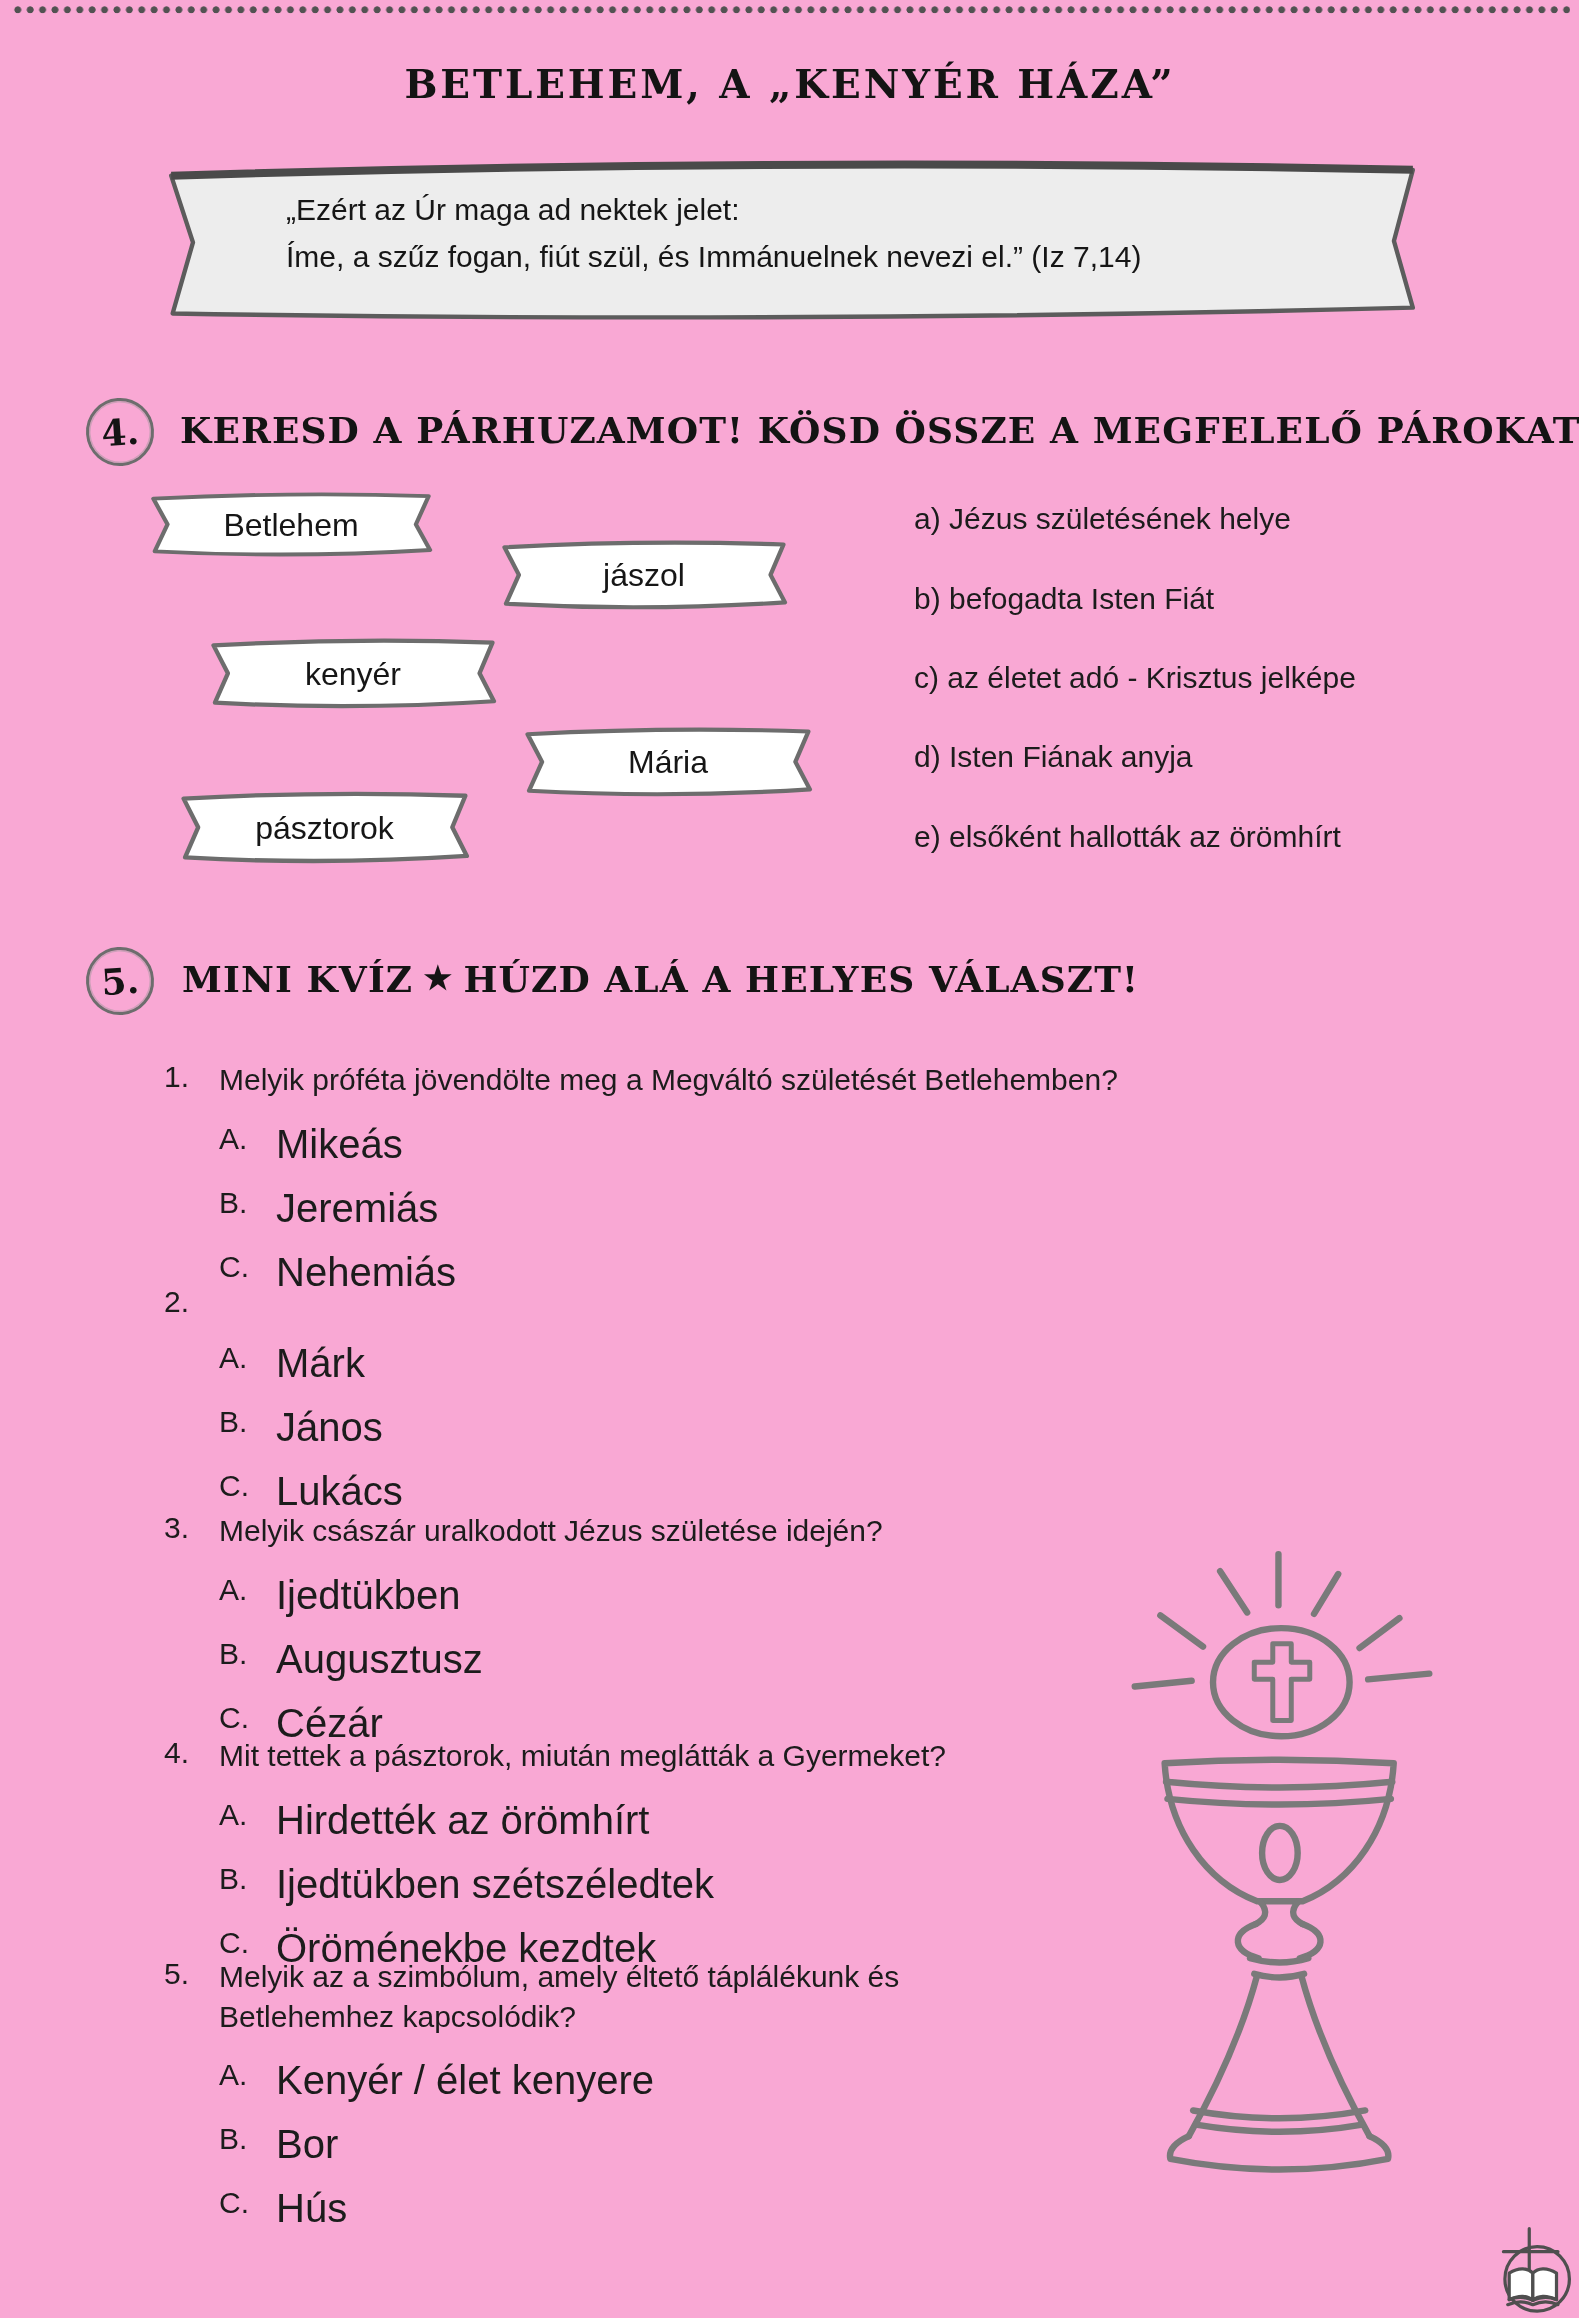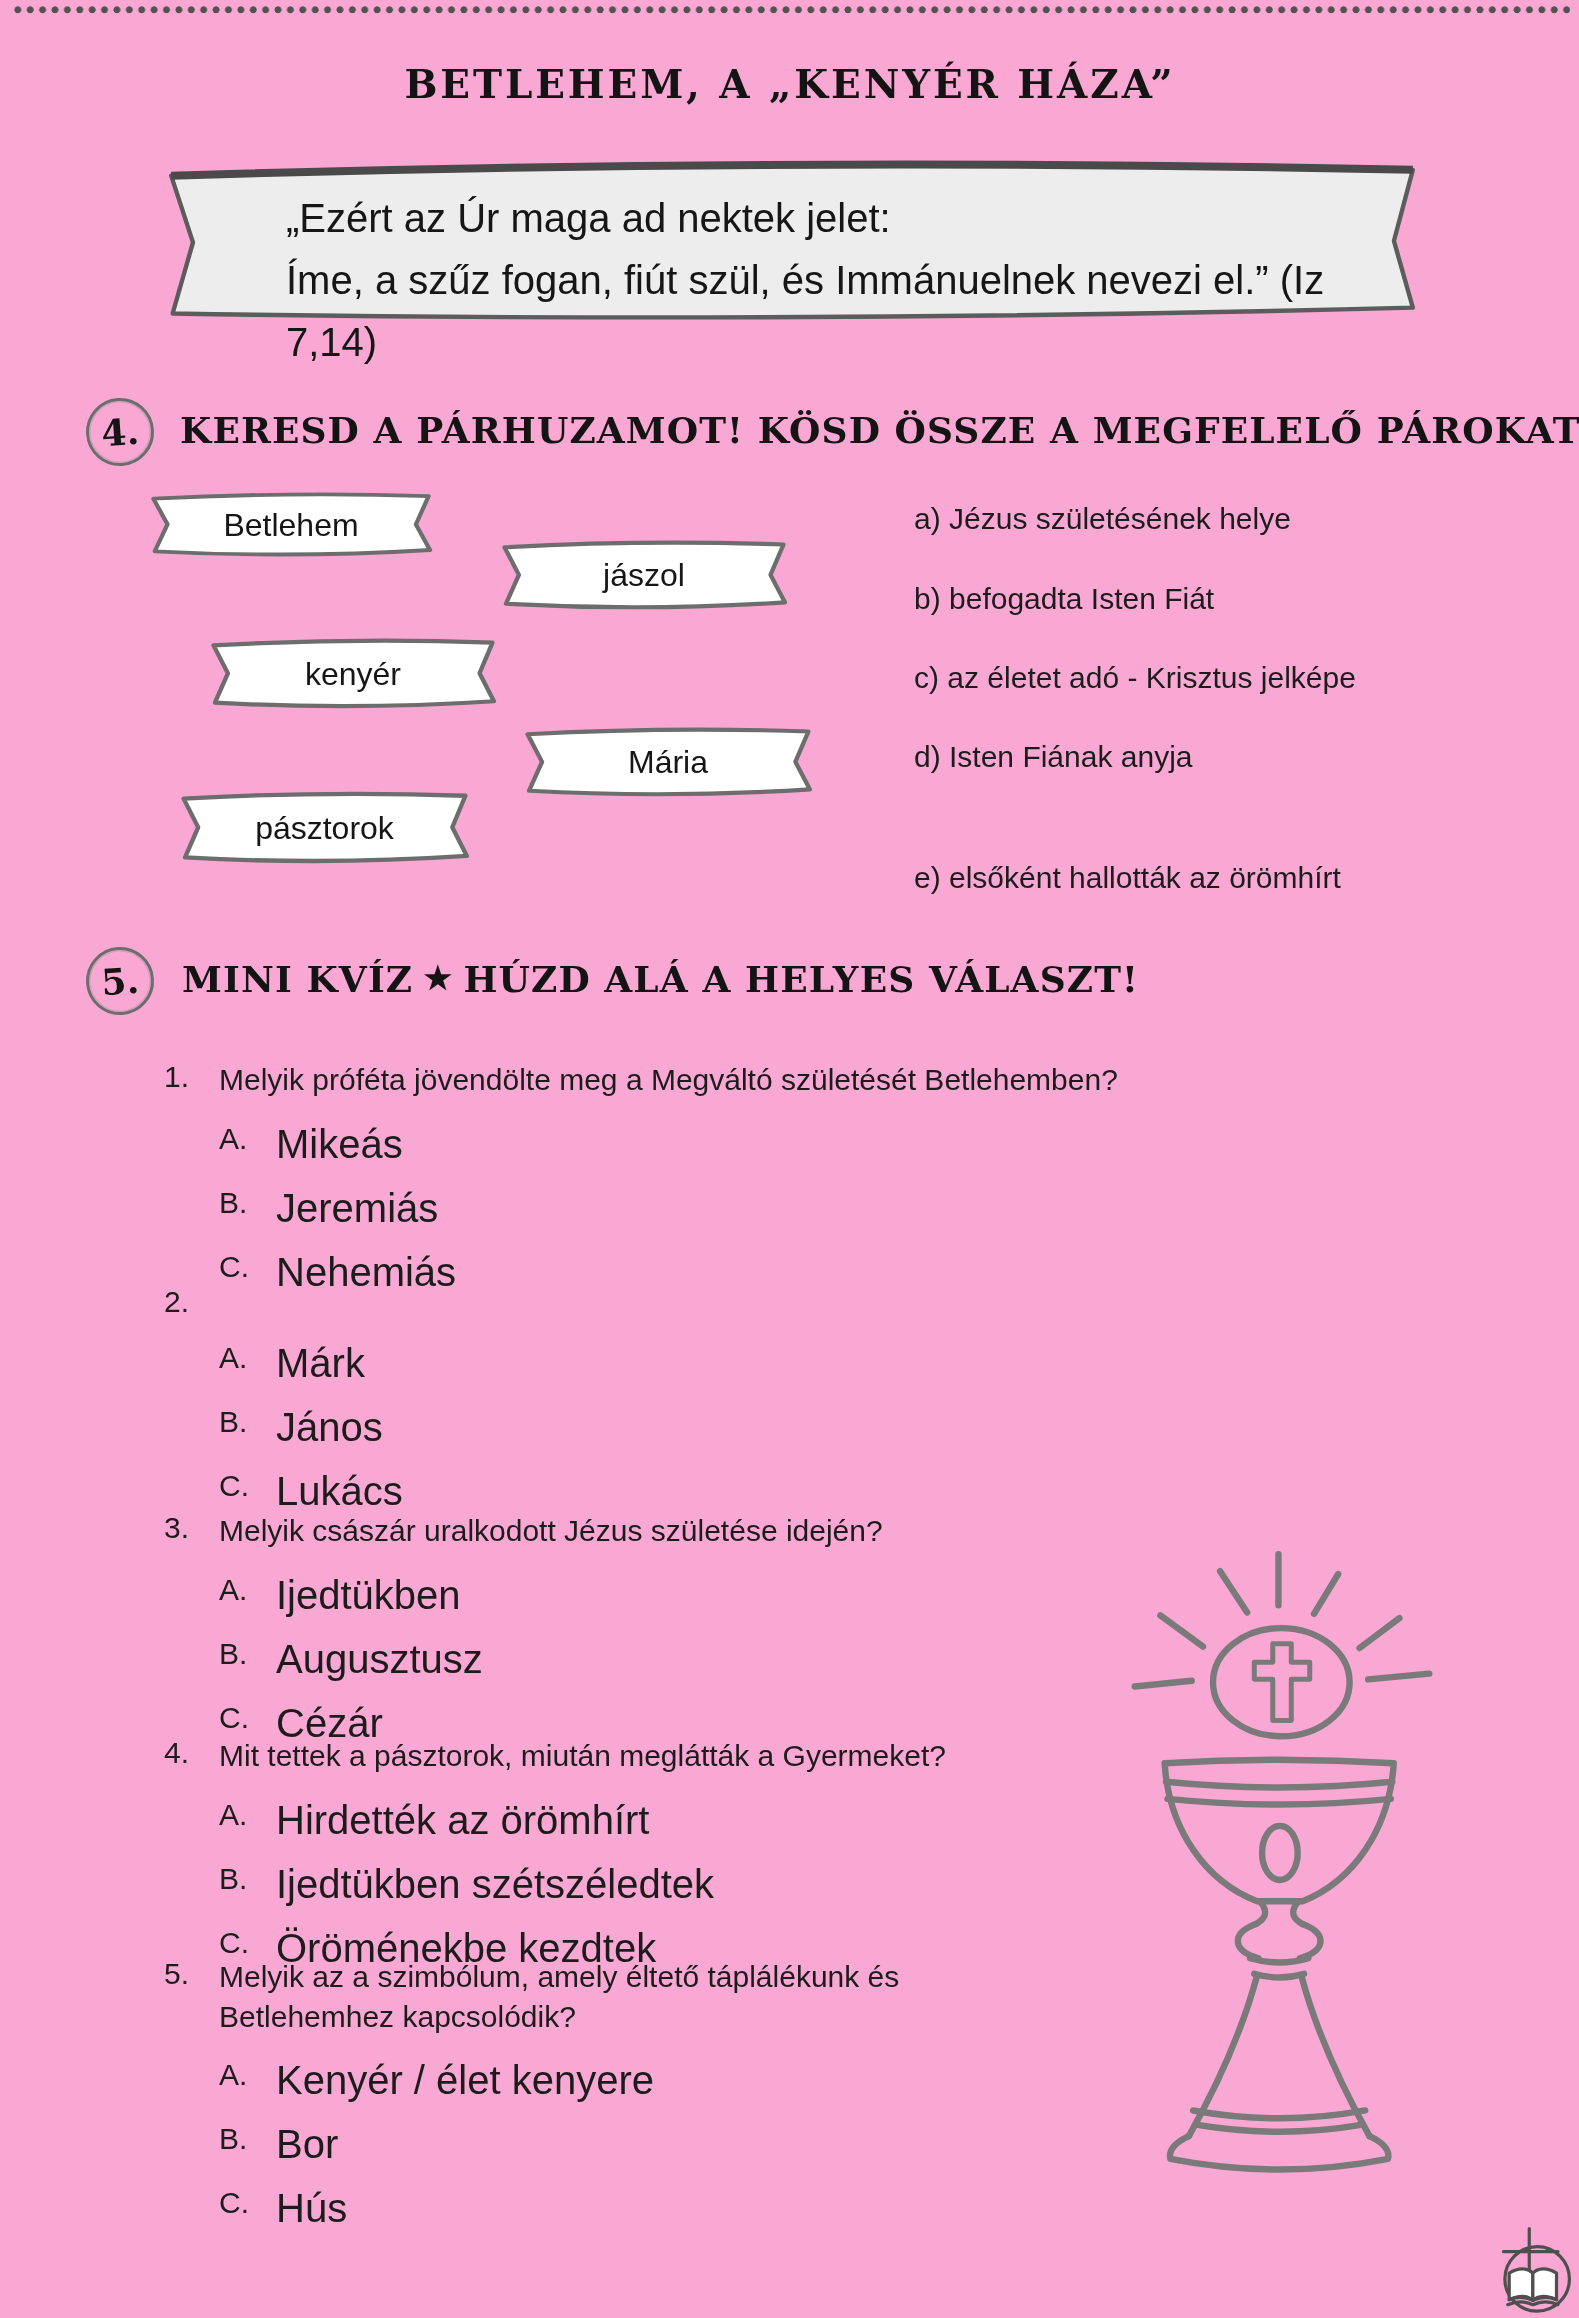--- a/index.html
+++ b/index.html
@@ -21,21 +21,21 @@
   .stencil { font-family:"DejaVu Serif","Liberation Serif",serif; font-weight:700; color:#141414; }
   .page-title {
     position:absolute; top:61px; left:0; width:100%;
     text-align:center; font-size:39px; letter-spacing:2.9px;
   }
 
   
   .quote-banner { position:absolute; left:161px; top:151px; width:1262px; height:177px; }
   .quote-banner svg { position:absolute; inset:0; width:100%; height:100%; }
   .quote-text {
-    position:absolute; left:125px; top:36px; font-size:40px; line-height:1.55; color:#161616;
+    position:absolute; left:125px; top:36px; font-size:30px; line-height:1.55; color:#161616;
   }
 
   
   .sec-circle {
     position:absolute; width:68px; height:68px; border:3.6px solid #6d6d6d; border-radius:50%;
     box-shadow: inset 0 0 0 1.5px rgba(150,150,150,.45);
     display:flex; align-items:center; justify-content:center;
     font-size:36px; transform:rotate(-4deg);
   }
   .sec-heading { position:absolute; font-size:36px; letter-spacing:1.1px; white-space:nowrap; }
@@ -125,21 +125,21 @@
       <use href="#ribbon-path" fill="#ffffff" stroke="#6d6d6d" stroke-width="6" stroke-linejoin="round"></use>
     </svg>
     <div class="label">pásztorok</div>
   </div>
 
   <div class="answers">
     <div class="answer" style="top:0px;">a) Jézus születésének helye</div>
     <div class="answer" style="top:80px;">b) befogadta Isten Fiát</div>
     <div class="answer" style="top:159px;">c) az életet adó - Krisztus jelképe</div>
     <div class="answer" style="top:238px;">d) Isten Fiának anyja</div>
-    <div class="answer" style="top:318px;margin-top:41px;">e) elsőként hallották az örömhírt</div>
+    <div class="answer" style="top:318px;">e) elsőként hallották az örömhírt</div>
   </div>
 
   <div class="sec-circle stencil" style="left:86px; top:947px;">
     <span>5.</span>
   </div>
   <div class="sec-heading stencil" style="left:182px; top:958px;">
     <span>MINI KVÍZ</span><span class="star">★</span><span>HÚZD ALÁ A HELYES VÁLASZT!</span>
   </div>
 
   <div class="question" style="top:1060px;">

